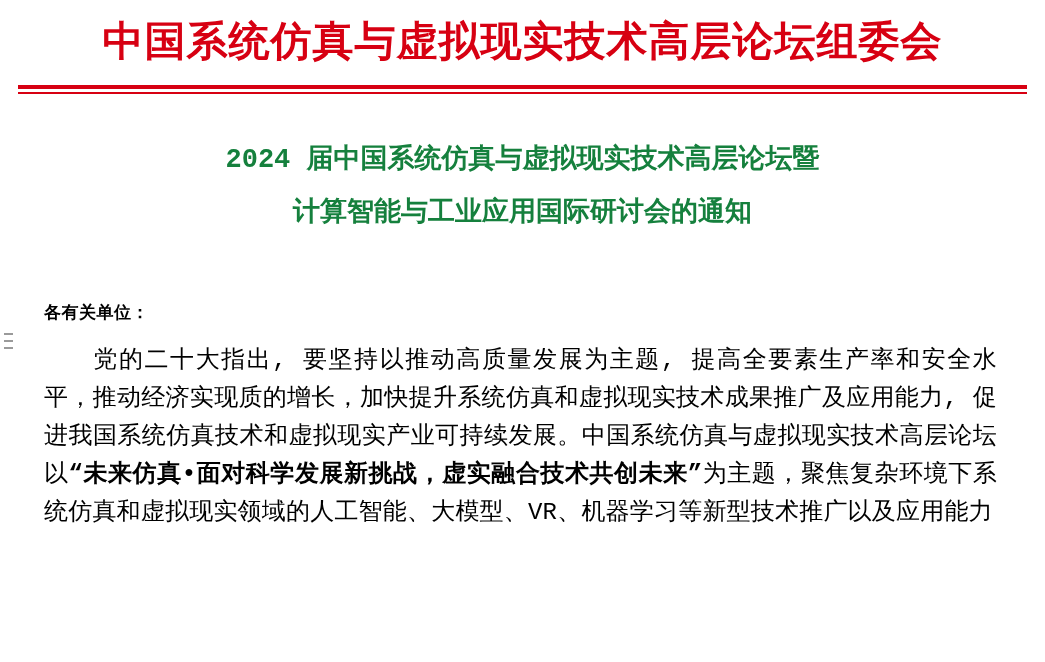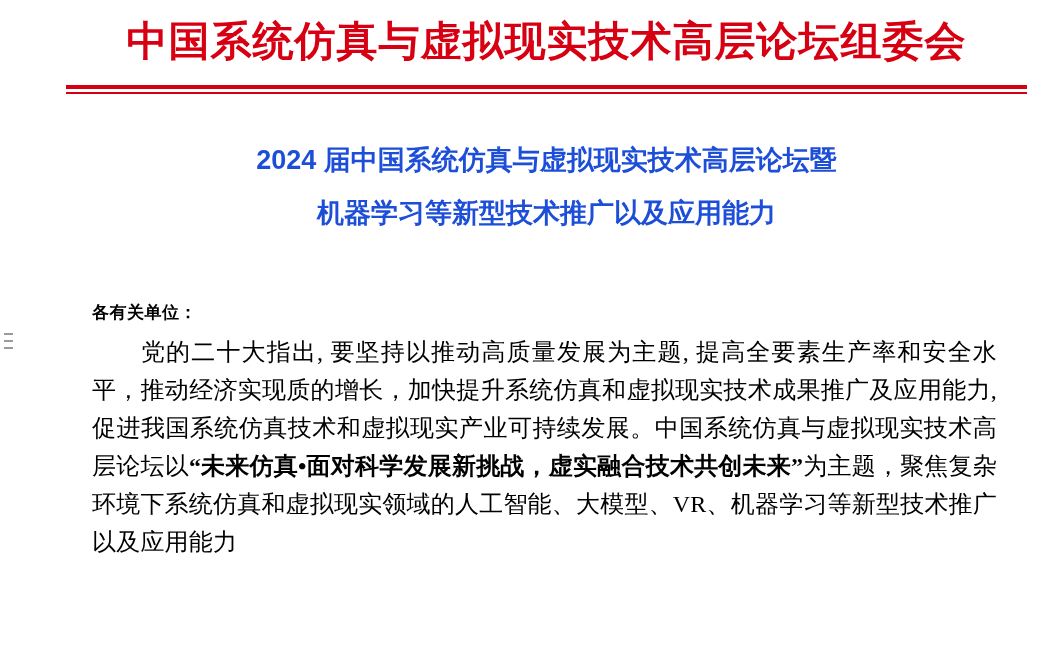--- a/index.html
+++ b/index.html
@@ -13,21 +13,20 @@
     overflow: hidden;
     font-family: "Liberation Serif", serif;
     color: #000000;
   }
   .page {
     position: relative;
     width: 1045px;
     height: 498px;
     background: #ffffff;
     box-sizing: border-box;
-    padding-left: 48px;
   }
 
   
   .letterhead {
     padding-top: 16px;
     text-align: center;
   }
   .letterhead-title {
     color: #d70012;
     font-family: "DejaVu Sans", sans-serif;
@@ -52,46 +51,46 @@
   .rule-thin {
     height: 2px;
     background: #d70012;
     width: 100%;
   }
 
   
   .doc-title {
     margin-top: 40px;
     text-align: center;
-    font-family: Liberation Sans, sans-serif;
+    font-family: Liberation Mono, monospace;
     font-weight: 700;
     font-size: 27px;
     line-height: 1.95;
-    color: #1d4ed8;
+    color: #15803d;
   }
   .doc-title .line {
     display: block;
     white-space: nowrap;
   }
 
   
   .body-block {
     margin-top: 60px;
     padding: 0 48px 0 44px;
   }
   .salutation {
     font-family: "DejaVu Serif", serif;
     font-weight: 700;
     font-size: 17px;
     line-height: 1.45;
     letter-spacing: 0.5px;
   }
   .para {
-    margin-top: 10px;
-    font-family: Liberation Serif, serif;
+    margin-top: 18px;
+    font-family: Liberation Mono, monospace;
     font-size: 24px;
     line-height: 1.58;
     text-align: justify;
     text-justify: inter-character;
     letter-spacing: 0.2px;
   }
   .para .indent {
     display: inline-block;
     width: 2em;
   }
@@ -129,21 +128,21 @@
     <div class="letterhead-title">中国系统仿真与虚拟现实技术高层论坛组委会</div>
     <div class="rule-wrap">
       <div class="rule-thick"></div>
       <div class="rule-gap"></div>
       <div class="rule-thin"></div>
     </div>
   </div>
 
   <div class="doc-title">
     <span class="line">2024 届中国系统仿真与虚拟现实技术高层论坛暨</span>
-    <span class="line">机器学习等新型技术推广以及应用能力</span>
+    <span class="line">计算智能与工业应用国际研讨会的通知</span>
   </div>
 
   <div class="body-block">
     <div class="salutation">各有关单位：</div>
     <div class="para">
       <span class="indent"></span><span>党的二十大指出, 要坚持以推动高质量发展为主题, 提高全要素生产率和安全水平，推动经济实现质的增长，加快提升系统仿真和虚拟现实技术成果推广及应用能力, 促进我国系统仿真技术和虚拟现实产业可持续发展。中国系统仿真与虚拟现实技术高层论坛以</span><b>“未来仿真•面对科学发展新挑战，虚实融合技术共创未来”</b><span>为主题，聚焦复杂环境下系统仿真和虚拟现实领域的人工智能、大模型、VR、机器学习等新型技术推广以及应用能力</span>
     </div>
   </div>
 
 </div>

